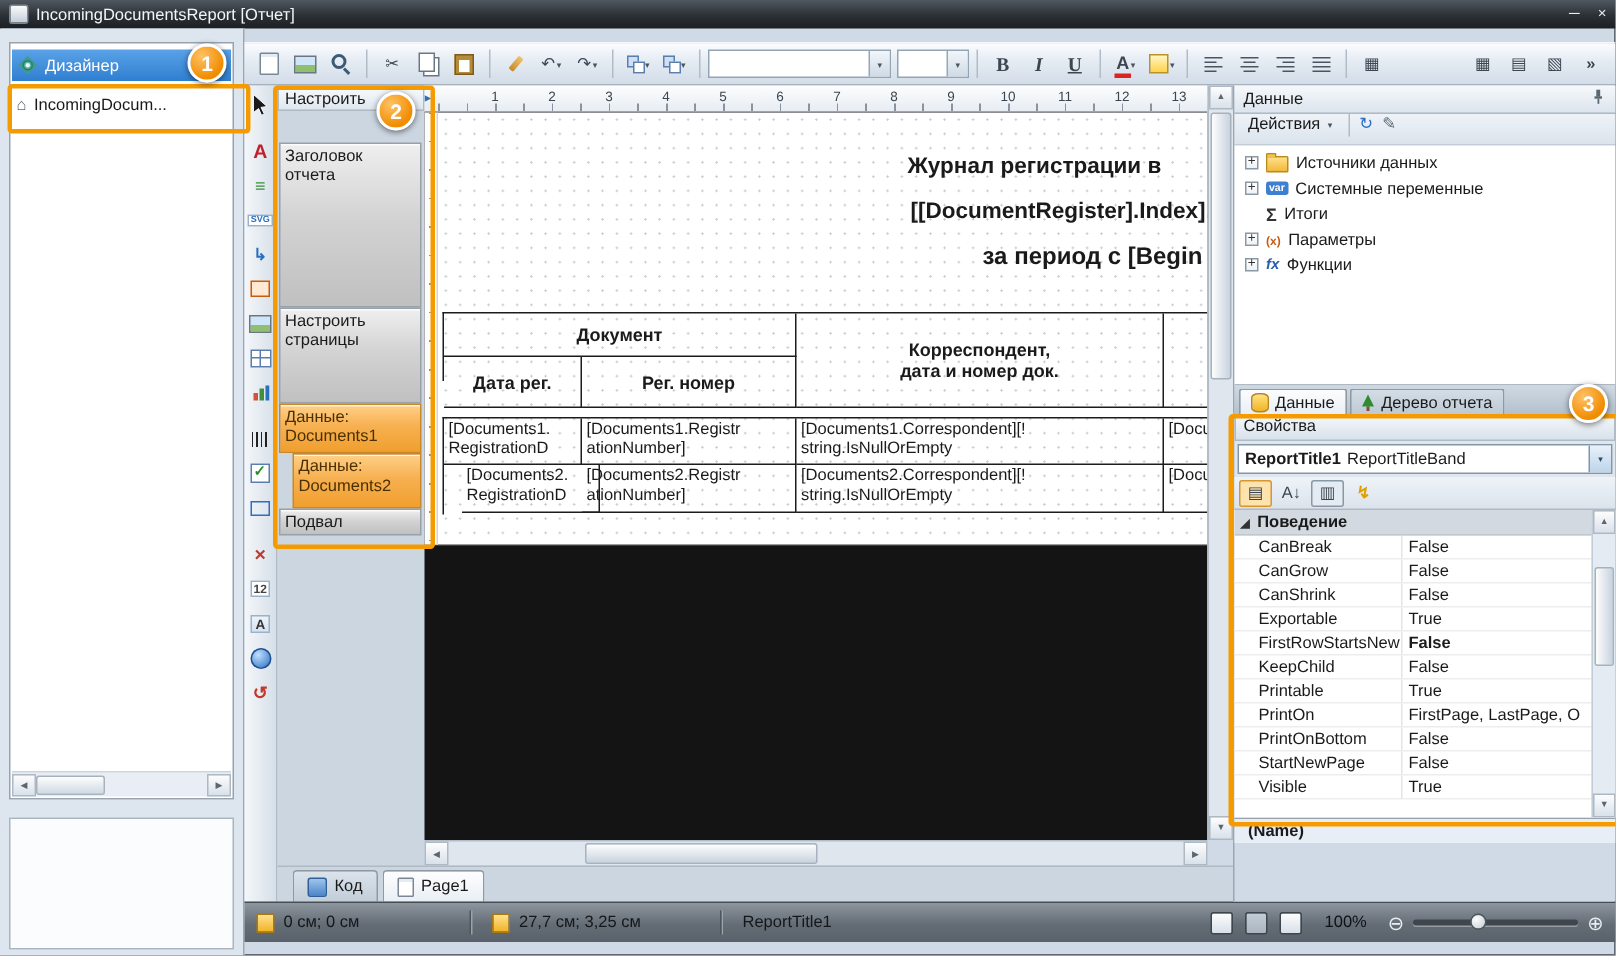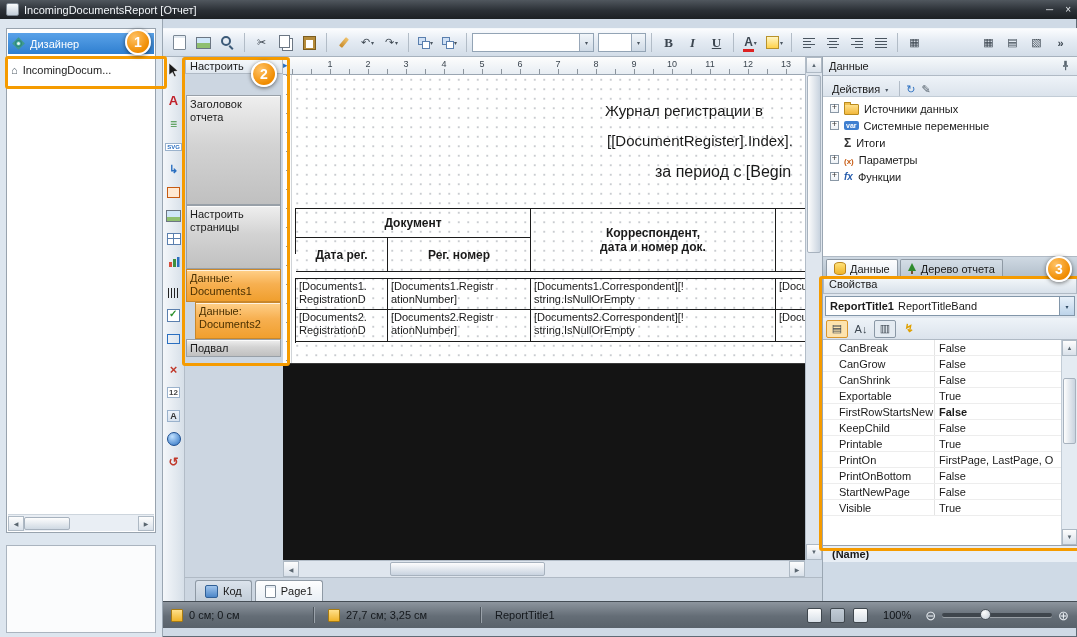--- a/index.html
+++ b/index.html
@@ -102,21 +102,21 @@
   #hruler{position:absolute;left:283px;top:57px;width:522px;height:18px;background:linear-gradient(#fdfdfd,#e7edf3);border-bottom:1px solid #9aa6b2;box-sizing:border-box;overflow:hidden}
   #hruler .ticks{position:absolute;left:9px;right:0;bottom:0;height:5px;background:repeating-linear-gradient(90deg,#8b949d 0 1px,transparent 1px 19px)}
   .ruler-num{position:absolute;top:2px;font-size:9px;color:#3c4650;transform:translateX(-50%)}
   #ruler-collapse{position:absolute;left:0;top:3px;color:#2a6fc0;font-size:9px}
 
   
   #canvas{position:absolute;left:283px;top:75px;width:522px;height:485px;background:#141414;overflow:hidden}
   #page{position:absolute;left:0;top:0;width:522px;height:289px;background:#fff;background-image:radial-gradient(#c9ccd0 0.7px,transparent 0.8px);background-size:9.5px 9.5px;border-bottom:1px solid #3a3a3a;box-sizing:border-box}
   #vruler{position:absolute;left:0;top:0;width:9px;height:288px;background:#fdfdfd;border-right:1px solid #d0d4d8;box-sizing:border-box}
   #vruler::after{content:"";position:absolute;right:1px;top:0;width:4px;height:100%;background:repeating-linear-gradient(180deg,#8b949d 0 1px,transparent 1px 19px)}
-  .rpt-text{position:absolute;font-weight:normal;white-space:nowrap}
+  .rpt-text{position:absolute;font-weight:bold;white-space:nowrap}
   #rpt-t1{left:322px;top:27px;font-size:15px}
   #rpt-t2{left:324px;top:57px;font-size:15px}
   #rpt-t3{left:372px;top:88px;font-size:16px}
   .tbl{position:absolute;left:12px;border-left:1px solid #1c1c1c;border-top:1px solid #1c1c1c;box-sizing:border-box}
   #tbl-head{top:133px;width:690px;height:46px}
   #tbl-data{top:203px;width:690px;height:65px}
   .hcell{position:absolute;border-right:1px solid #1c1c1c;border-bottom:1px solid #1c1c1c;box-sizing:border-box;display:flex;align-items:center;justify-content:center;font-weight:bold;font-size:12px;text-align:center;white-space:pre-line;line-height:14px;overflow:hidden}
   .dcell{position:absolute;border-right:1px solid #1c1c1c;border-bottom:1px solid #1c1c1c;box-sizing:border-box;font-size:11px;line-height:13px;padding:1px 3px;overflow:hidden;white-space:pre-line}
 
   
@@ -140,21 +140,21 @@
   .vp{width:13px;height:13px;background:linear-gradient(#fdfdfd,#d8e0e8);border:1px solid #3f474e;border-radius:2px;margin:0 1px}
   .vp.pressed{background:linear-gradient(#c2ccd6,#aab5c0)}
   #zoom-out,#zoom-in{color:#e8edf2;font-size:13px;line-height:13px}
   #zoom-slider{position:relative;width:110px;height:4px;background:#3f464d;border-radius:2px;box-shadow:0 1px rgba(255,255,255,.35)}
   #zoom-knob{position:absolute;left:38px;top:-4px;width:11px;height:11px;border-radius:50%;background:radial-gradient(circle at 35% 30%,#fdfdfd,#c2ccd6);border:1px solid #4c545c;box-sizing:border-box}
 
   
   #datapanel{position:absolute;left:822px;top:57px;width:255px;height:544px;background:#cfdae6;border-left:1px solid #9aa6b2;box-sizing:border-box}
   .dp-head{height:19px;background:linear-gradient(#f6f9fb,#dce4ed);border-bottom:1px solid #b0bac5;display:flex;align-items:center;padding:0 6px;box-sizing:border-box}
   .dp-head .pin{margin-left:auto}
-  .dp-actions{height:21px;background:linear-gradient(#eef3f8,#dbe3ec);border-bottom:1px solid #c2ccd6;display:flex;align-items:flex-end;padding:0 4px;gap:6px;box-sizing:border-box}
+  .dp-actions{height:21px;background:linear-gradient(#eef3f8,#dbe3ec);border-bottom:1px solid #c2ccd6;display:flex;align-items:flex-start;padding:0 4px;gap:6px;box-sizing:border-box}
   .act-btn{display:flex;align-items:center;gap:4px;padding:1px 5px;border-radius:2px}
   .vsep{width:1px;height:15px;background:#b2bcc7}
   .mini{color:#2a6fc0;font-size:11px}
   .dp-tree{height:160px;background:#fff;border-bottom:1px solid #b0bac5;padding-top:3px;box-sizing:border-box;overflow:hidden}
   .trow{display:flex;align-items:center;gap:5px;height:17px;padding-left:7px}
   .exp{width:9px;height:9px;border:1px solid #8a98a6;background:linear-gradient(#fff,#eef2f6);font-size:9px;line-height:7px;text-align:center;color:#333;flex:none;box-sizing:border-box}
   .exp::before{content:"+";position:relative;top:-1px}
   .exp-spacer{width:9px;flex:none}
   .i-folder{position:relative;width:13px;height:9px;background:linear-gradient(#ffe08a,#f2b83c);border:1px solid #b98a1e;border-radius:1px;margin-top:2px;flex:none}
   .i-folder::before{content:"";position:absolute;left:-1px;top:-3px;width:5px;height:2px;background:#f2c14e;border:1px solid #b98a1e;border-bottom:none;border-radius:1px 1px 0 0}
@@ -413,21 +413,21 @@
       </div>
 
       <div class="tbl" id="tbl-data">
         <div class="dcell" style="left:0;top:0;width:92px;height:31px">[Documents1.
 RegistrationD</div>
         <div class="dcell" style="left:92px;top:0;width:143px;height:31px">[Documents1.Registr
 ationNumber]</div>
         <div class="dcell" style="left:235px;top:0;width:245px;height:31px">[Documents1.Correspondent][!
 string.IsNullOrEmpty</div>
         <div class="dcell" style="left:480px;top:0;width:209px;height:31px">[Docu</div>
-        <div class="dcell" style="left:0;top:31px;width:92px;height:32px">[Documents2.
+        <div class="dcell" style="left:12px;top:31px;width:92px;height:32px">[Documents2.
 RegistrationD</div>
         <div class="dcell" style="left:92px;top:31px;width:143px;height:32px">[Documents2.Registr
 ationNumber]</div>
         <div class="dcell" style="left:235px;top:31px;width:245px;height:32px">[Documents2.Correspondent][!
 string.IsNullOrEmpty</div>
         <div class="dcell" style="left:480px;top:31px;width:209px;height:32px">[Docu</div>
       </div>
     </div>
   </div>
 
@@ -542,20 +542,24 @@
         <span>ReportTitleBand</span>
         <span class="carr c-dd"></span>
       </div>
       <div class="p-tools">
         <span class="pt-btn on c-grid2"></span>
         <span class="pt-btn c-sort"></span>
         <span class="pt-btn toggled c-pages"></span>
         <span class="pt-btn c-light" style="color:#e0a000;font-weight:bold"></span>
       </div>
       <div class="p-grid">
+        <div class="p-cat">
+          <i class="c-tri"></i>
+          <span>Поведение</span>
+        </div>
         <div class="prow">
             <span class="pname">CanBreak</span>
             <span class="pval">False</span>
           </div>
         <div class="prow">
             <span class="pname">CanGrow</span>
             <span class="pval">False</span>
           </div>
         <div class="prow">
             <span class="pname">CanShrink</span>

